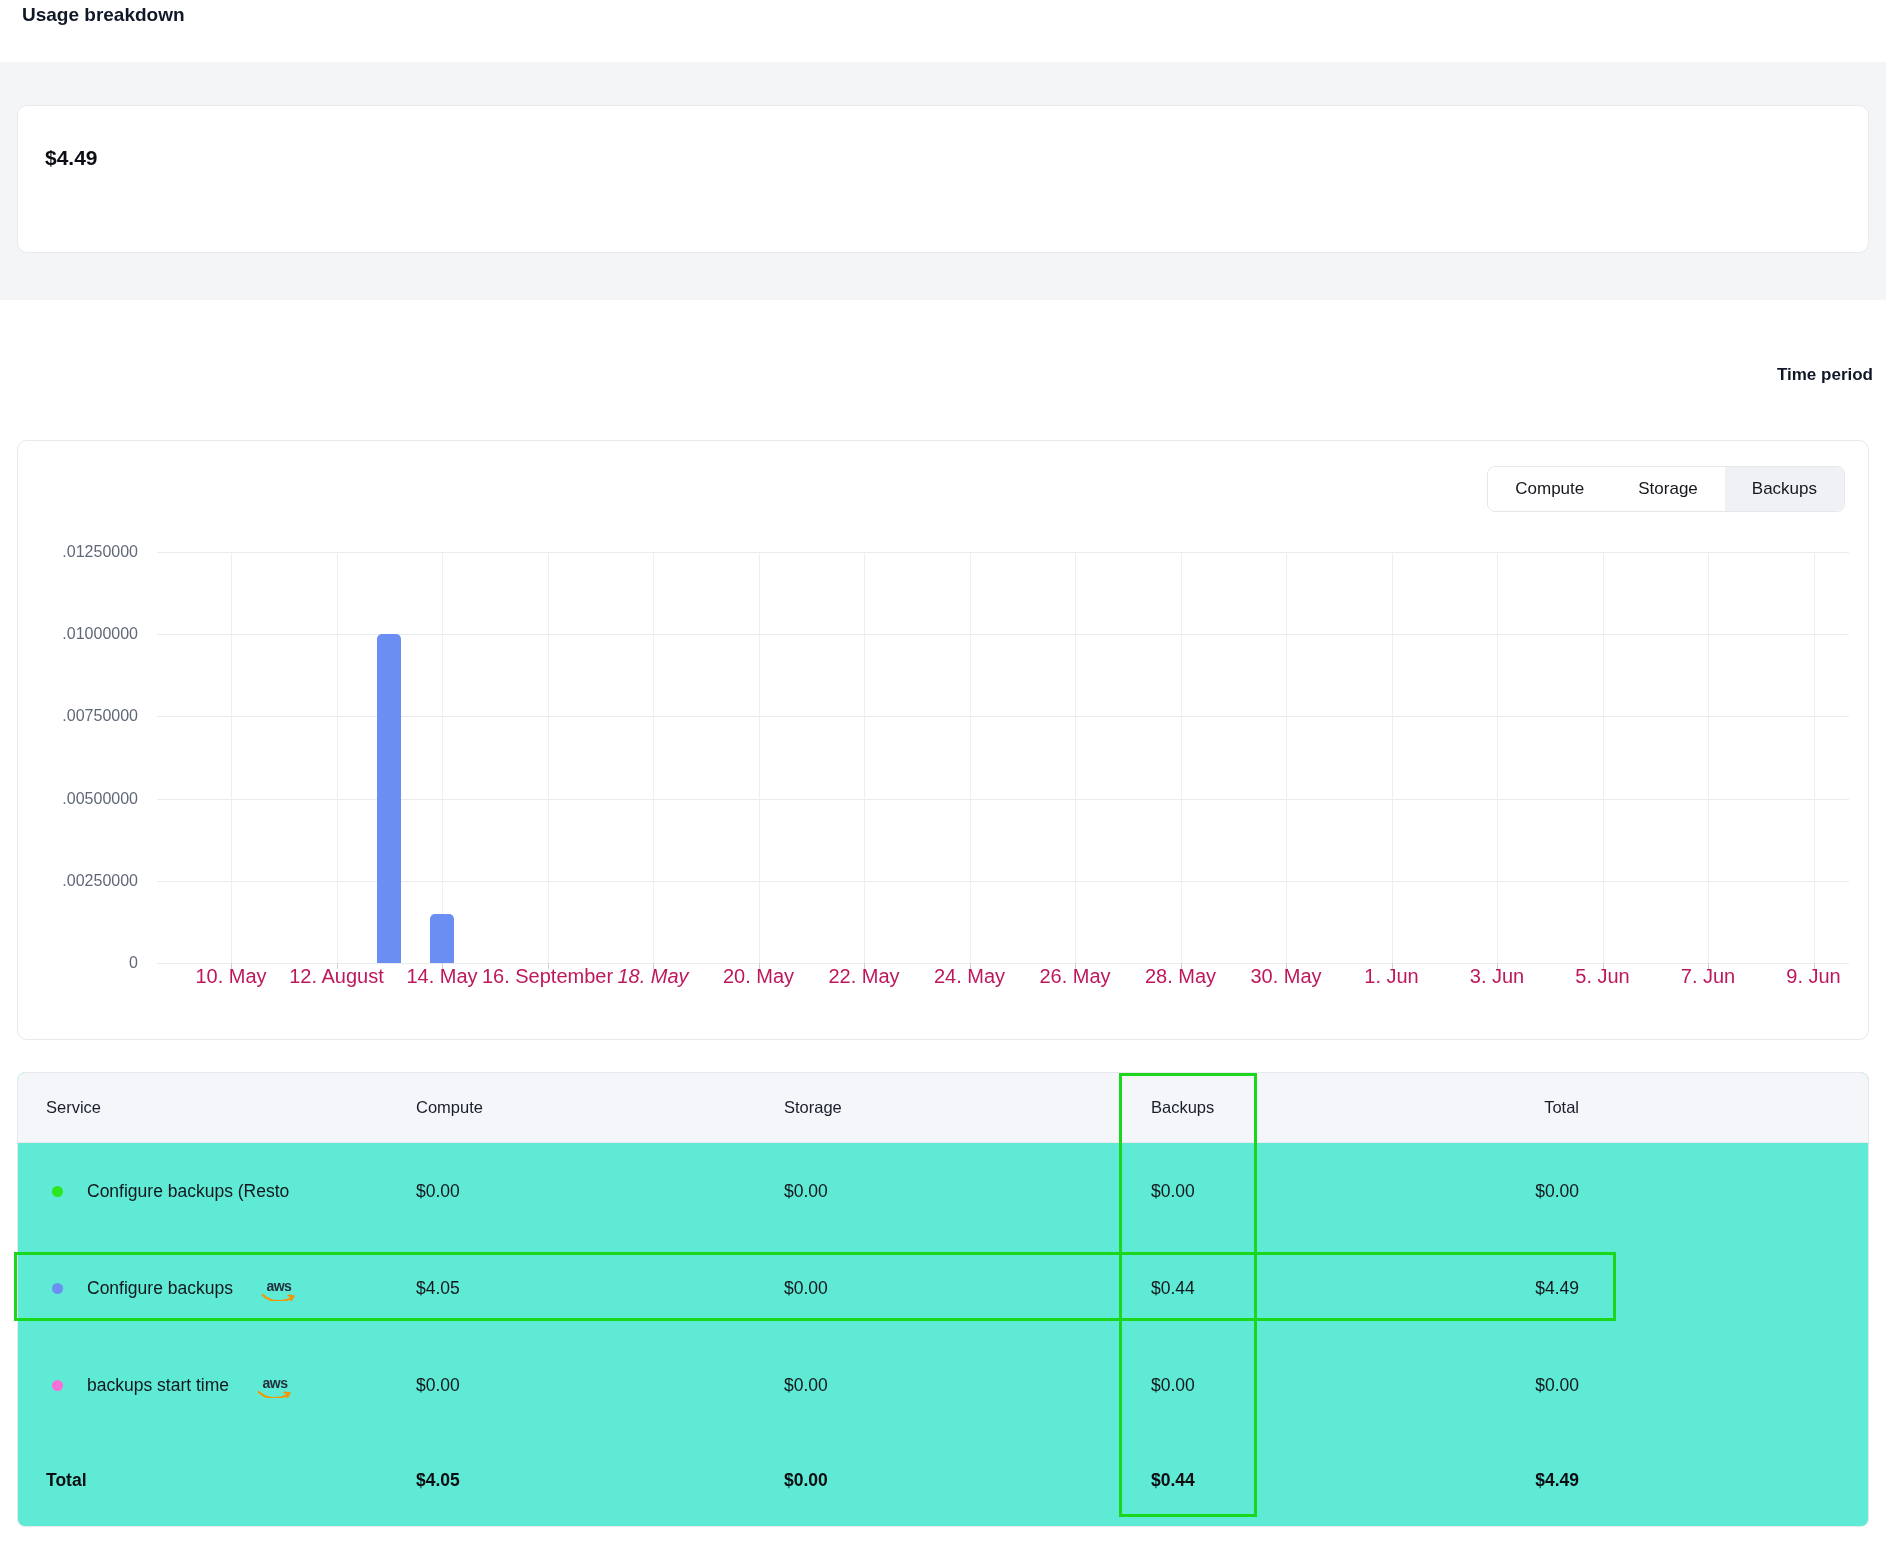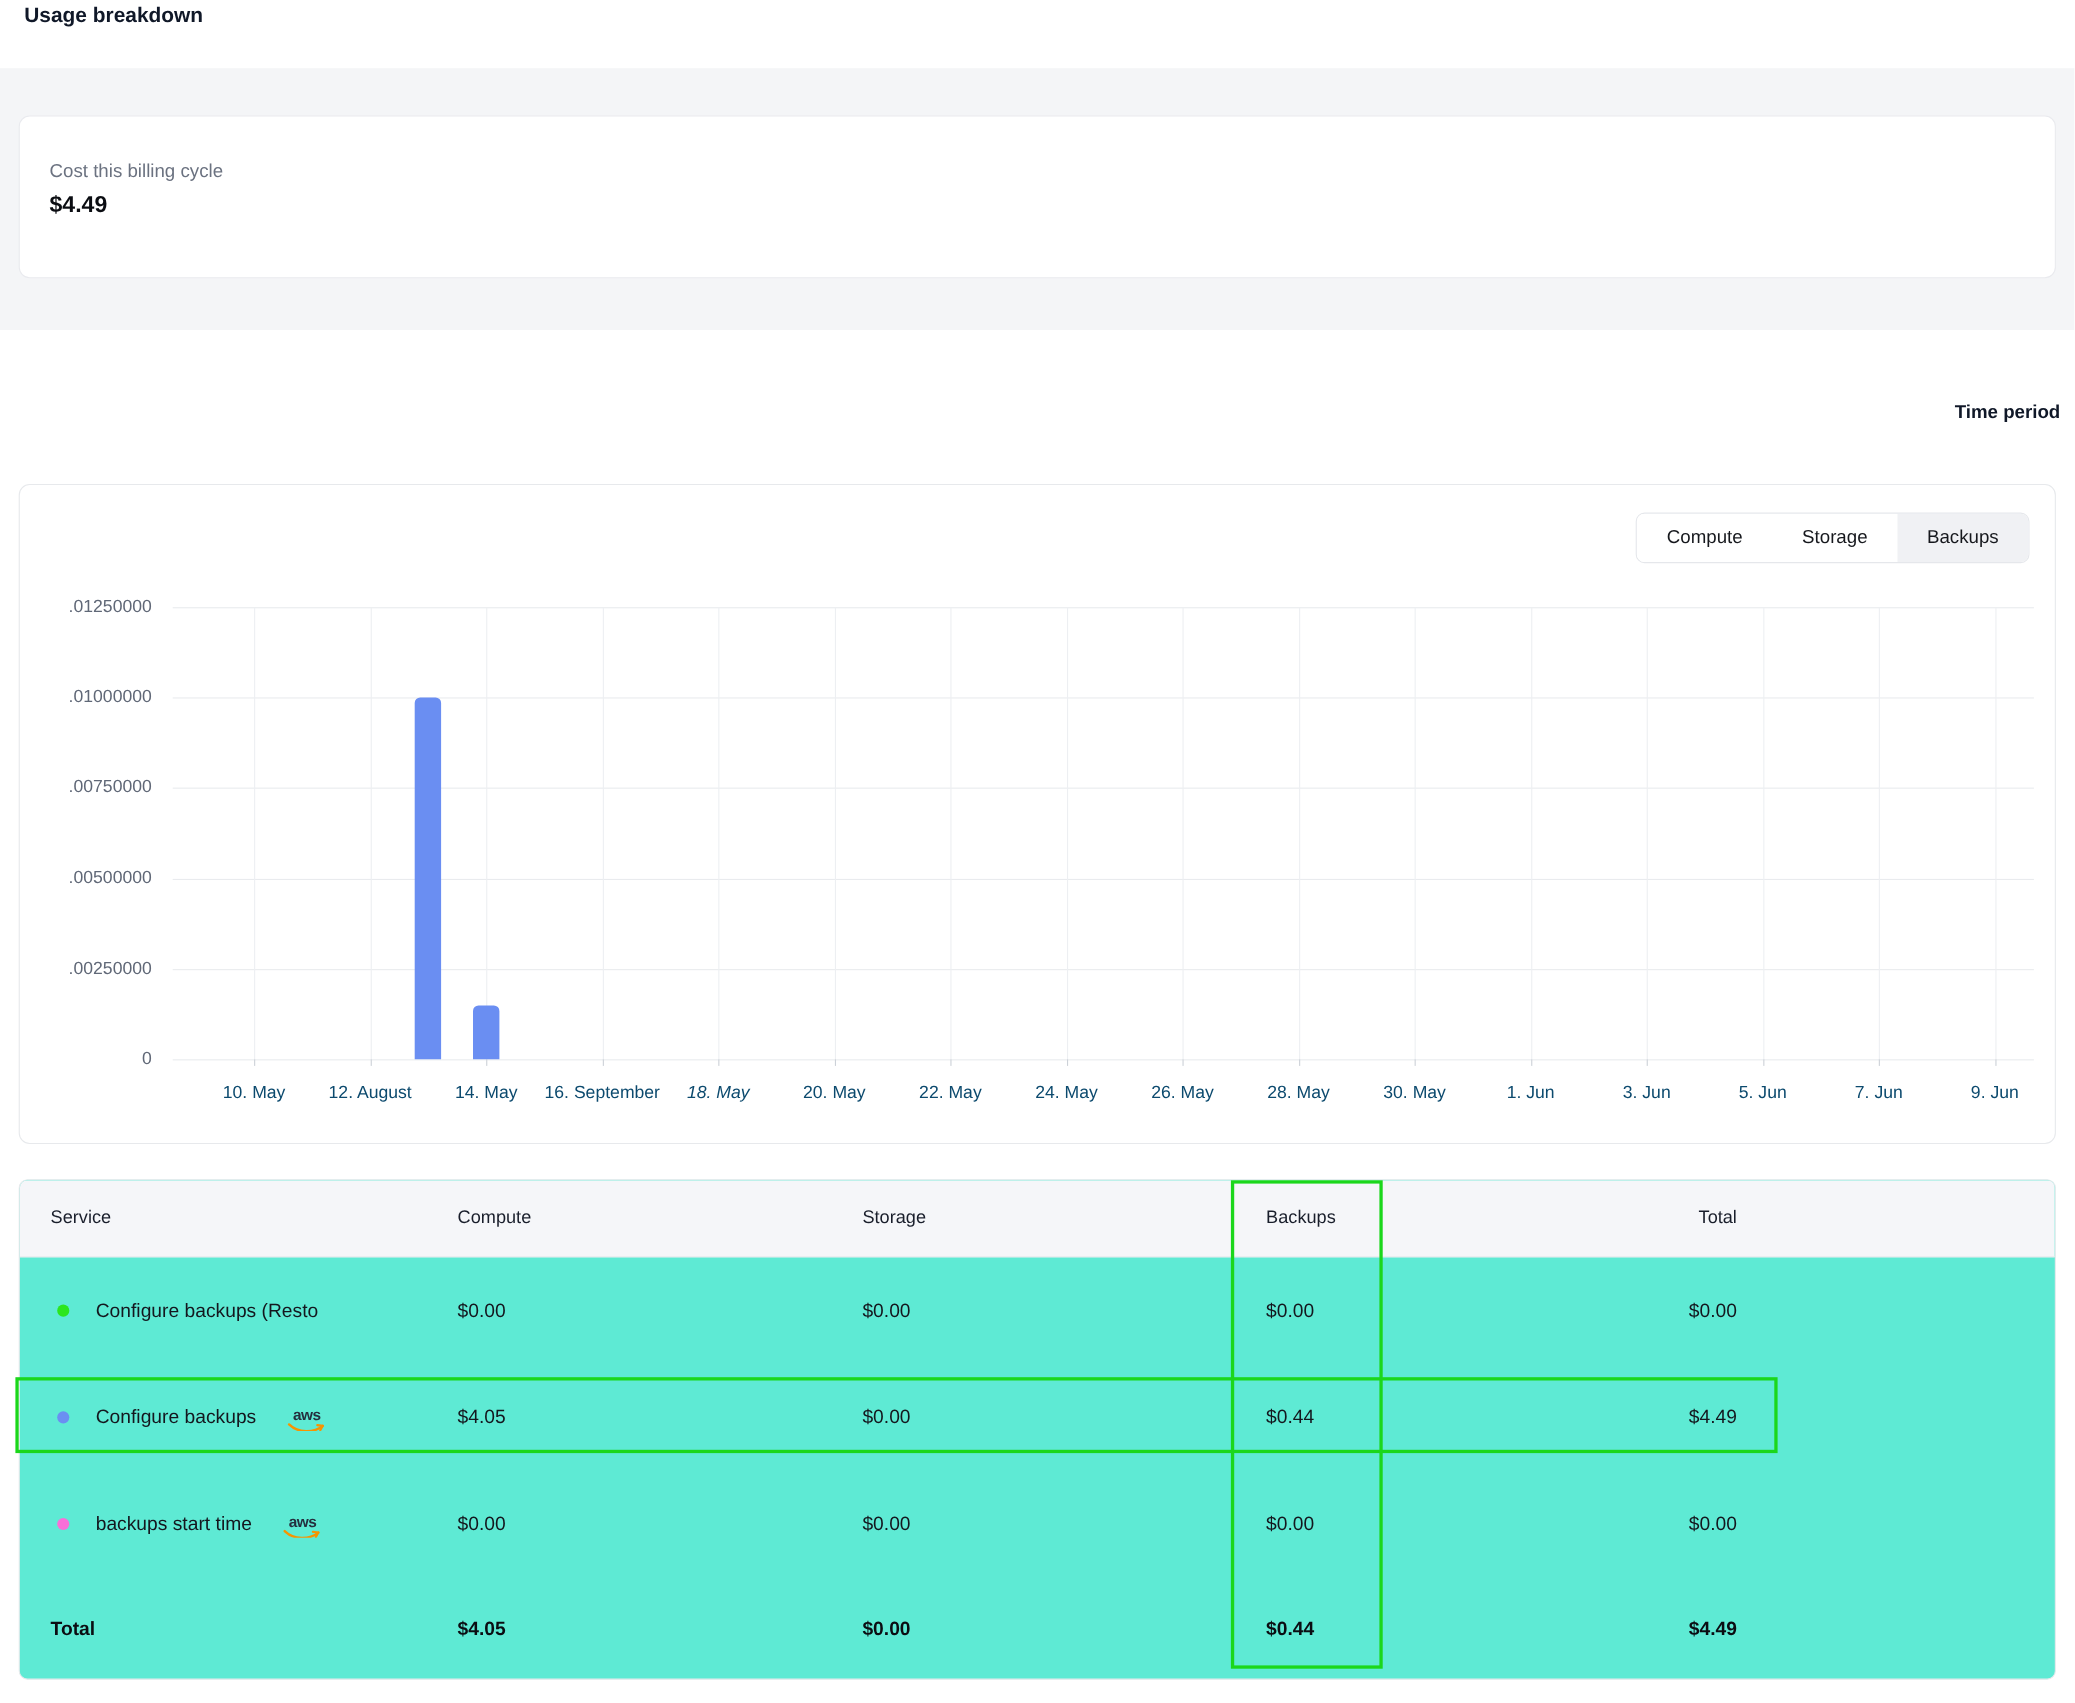--- a/index.html
+++ b/index.html
@@ -32,21 +32,21 @@
   .tab-group { position:absolute; top:25px; right:23px; height:46px; display:flex; align-items:stretch;
                border:1px solid #e5e7eb; border-radius:8px; overflow:hidden; background:#fff; z-index:2; }
   .tab { display:flex; align-items:center; padding:0 27px; font-size:17px; color:#16181d; cursor:pointer; background:#fff; }
   .tab.selected { background:#f0f1f4; }
 
   .plot { position:absolute; inset:0; }
   .hgrid  { position:absolute; left:139px; width:1692px; height:1px; background:#e9ebee; }
   .vgrid  { position:absolute; width:1px; background:#edeff2; }
   .xtickm { position:absolute; width:1px; height:6px; background:#ccd1d8; }
   .ylabel { position:absolute; left:6px; width:114px; text-align:right; font-size:16px; color:#606877; transform:translateY(-50%); }
-  .xlabel { position:absolute; top:544px; transform:translateX(-50%); font-size:16px; color:#0c4a6e; white-space:nowrap; }
+  .xlabel { position:absolute; top:524px; transform:translateX(-50%); font-size:20px; color:#be185d; white-space:nowrap; }
   .bar    { position:absolute; width:24px; border-radius:5px 5px 0 0; }
 
   
   .table-card { position:absolute; left:17px; top:1072px; width:1852px; height:455px;
                 background:#5eead4; border:1px solid #e7e9ec; border-radius:8px; overflow:hidden; }
   .trow { display:grid; grid-template-columns:398px 368px 367px 240px 1fr; align-items:center; }
   .thead { height:70px; background:#f5f6f9; border-bottom:1px solid #e8eaee; font-size:16.5px; font-weight:500; color:#191e2b; }
   .tdata { height:97px; font-size:17.5px; color:#14171e; }
   .ttotal { height:93px; font-size:17.5px; font-weight:700; color:#0b0d12; }
   .cell-service { padding-left:28px; display:flex; align-items:center; gap:24px; overflow:hidden; white-space:nowrap; }
@@ -61,21 +61,20 @@
   .anno-col { left:1119px; top:1073px; width:138px; height:444px; }
   .anno-row { left:14px; top:1252px; width:1602px; height:69px; }
 </style>
 </head>
 <body>
 
 <div class="page-title">Usage breakdown</div>
 
 <div class="gray-band">
   <div class="cost-card">
-    <div class="cost-label">Cost this billing cycle</div>
     <div class="cost-value">$4.49</div>
   </div>
 </div>
 
 <div class="period-row">
   <div class="period-label">Time period</div>
 </div>
 
 <div class="chart-card">
   <div class="tab-group">

